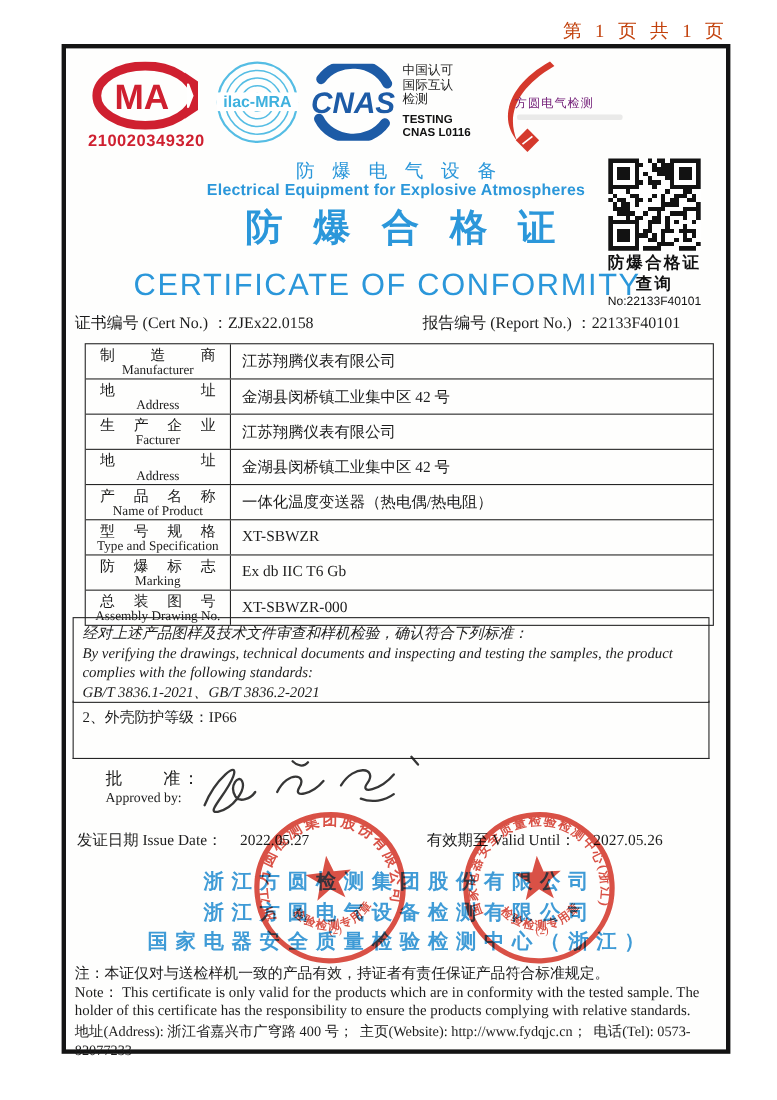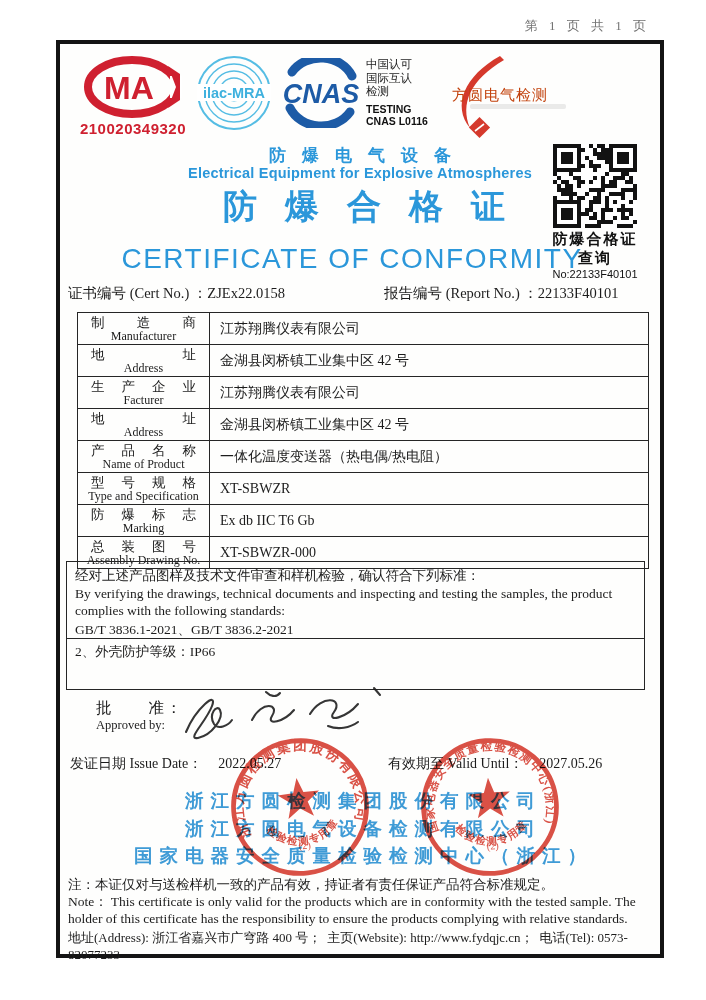--- a/index.html
+++ b/index.html
@@ -1,36 +1,36 @@
 <!DOCTYPE html>
 <html><head>
 <meta charset="utf-8">
 <style>
   html,body{margin:0;padding:0;}
   body{
     width:706px;height:1000px;position:relative;background:#ffffff;
     font-family:"Liberation Serif","DejaVu Serif",serif;color:#1c1c1c;
     overflow:hidden;
   }
-  .page-ind{position:absolute;top:17px;right:56px;font-size:13px;color:#737373;letter-spacing:4px;}
+  .page-ind{position:absolute;top:17px;right:44px;font-size:17px;color:#c2410c;letter-spacing:4px;}
   .frame{position:absolute;left:56px;top:40px;width:600px;height:910px;border:4px solid #141414;background:#fefefdf2;}
   .abs{position:absolute;}
 
   
   .cma-num{position:absolute;left:14px;top:76px;width:118px;text-align:center;
     color:#cf2030;font-weight:bold;font-size:15px;font-family:"Liberation Sans",sans-serif;letter-spacing:.5px;}
   .cnas-side{position:absolute;left:306px;top:14px;font-family:"Liberation Sans",sans-serif;}
   .cnas-side .cnl{font-size:11.5px;line-height:13.5px;color:#222;}
   .cnas-side .cne{font-size:10.5px;line-height:12px;color:#111;font-weight:bold;margin-top:4px;}
-  .fy-label{position:absolute;left:392px;top:42px;font-size:15px;color:#c2410c;letter-spacing:1px;}
+  .fy-label{position:absolute;left:408px;top:42px;font-size:11px;color:#701a75;letter-spacing:1px;}
   .fy-ghost{position:absolute;left:410px;top:60px;width:96px;height:5px;background:#d9d9d9;opacity:.55;border-radius:2px;}
 
   
   .t-blue{color:#2b97da;text-align:center;font-family:"Liberation Sans","DejaVu Sans",sans-serif;}
-  .t1{top:100px;left:0;right:0;font-size:17px;font-weight:bold;letter-spacing:16px;padding-left:16px;}
+  .t1{top:100px;left:0;right:0;font-size:17px;font-weight:normal;letter-spacing:16px;padding-left:16px;}
   .t2{top:121px;left:0;right:0;font-size:14.5px;font-weight:bold;letter-spacing:.2px;}
   .t3{top:140px;left:0;right:0;font-size:34px;font-weight:bold;letter-spacing:28px;padding-left:36px;}
   .t4{top:199px;left:0;right:16px;font-size:28px;letter-spacing:1.5px;}
 
   
   .qr-wrap{position:absolute;left:487px;top:100px;width:96px;text-align:center;}
   .qr-box{width:84px;height:84px;margin:0 auto;background:#fff;}
   .qr-cap{font-size:15px;font-weight:bold;letter-spacing:2px;margin-top:2px;color:#111;}
   .qr-no{font-size:11px;color:#111;font-family:"Liberation Sans",sans-serif;}
 
@@ -42,21 +42,21 @@
   
   .ctable{position:absolute;left:17px;top:268px;width:570px;border:1.5px solid #262626;background:transparent;}
   .crow{display:flex;height:31px;border-top:1.5px solid #262626;}
   .crow:first-child{border-top:none;}
   .clabel{width:131px;border-right:1.5px solid #262626;display:flex;flex-direction:column;justify-content:center;}
   .lab-cn{font-size:13.5px;line-height:15px;text-align:justify;text-align-last:justify;padding:0 13px;}
   .lab-en{font-size:12px;line-height:13px;text-align:center;}
   .cval{flex:1;display:flex;align-items:center;padding-left:10px;font-size:14px;}
 
   
-  .stbox{position:absolute;left:6px;top:516.5px;width:579px;border:1.5px solid #262626;padding:4px 8px 3px 8px;box-sizing:border-box;height:78px;}
+  .stbox{position:absolute;left:6px;top:516.5px;width:579px;border:1.5px solid #262626;padding:4px 8px 3px 8px;box-sizing:border-box;height:78px;font-style:italic;}
   .st-cn{font-size:13.5px;line-height:19px;}
   .st-en{font-size:13.5px;line-height:17.5px;}
   .st-std{font-size:13.5px;line-height:19px;}
   .rmbox{position:absolute;left:6px;top:593px;width:579px;border:1.5px solid #262626;border-top:none;padding:3px 8px;box-sizing:border-box;height:53px;}
   .rm{font-size:13.5px;line-height:23px;}
 
   
   .appr-cn{position:absolute;left:36px;top:654px;font-size:15.5px;letter-spacing:2px;}
   .appr-en{position:absolute;left:36px;top:674px;font-size:12.5px;}
   .sig{position:absolute;left:118px;top:636px;}

